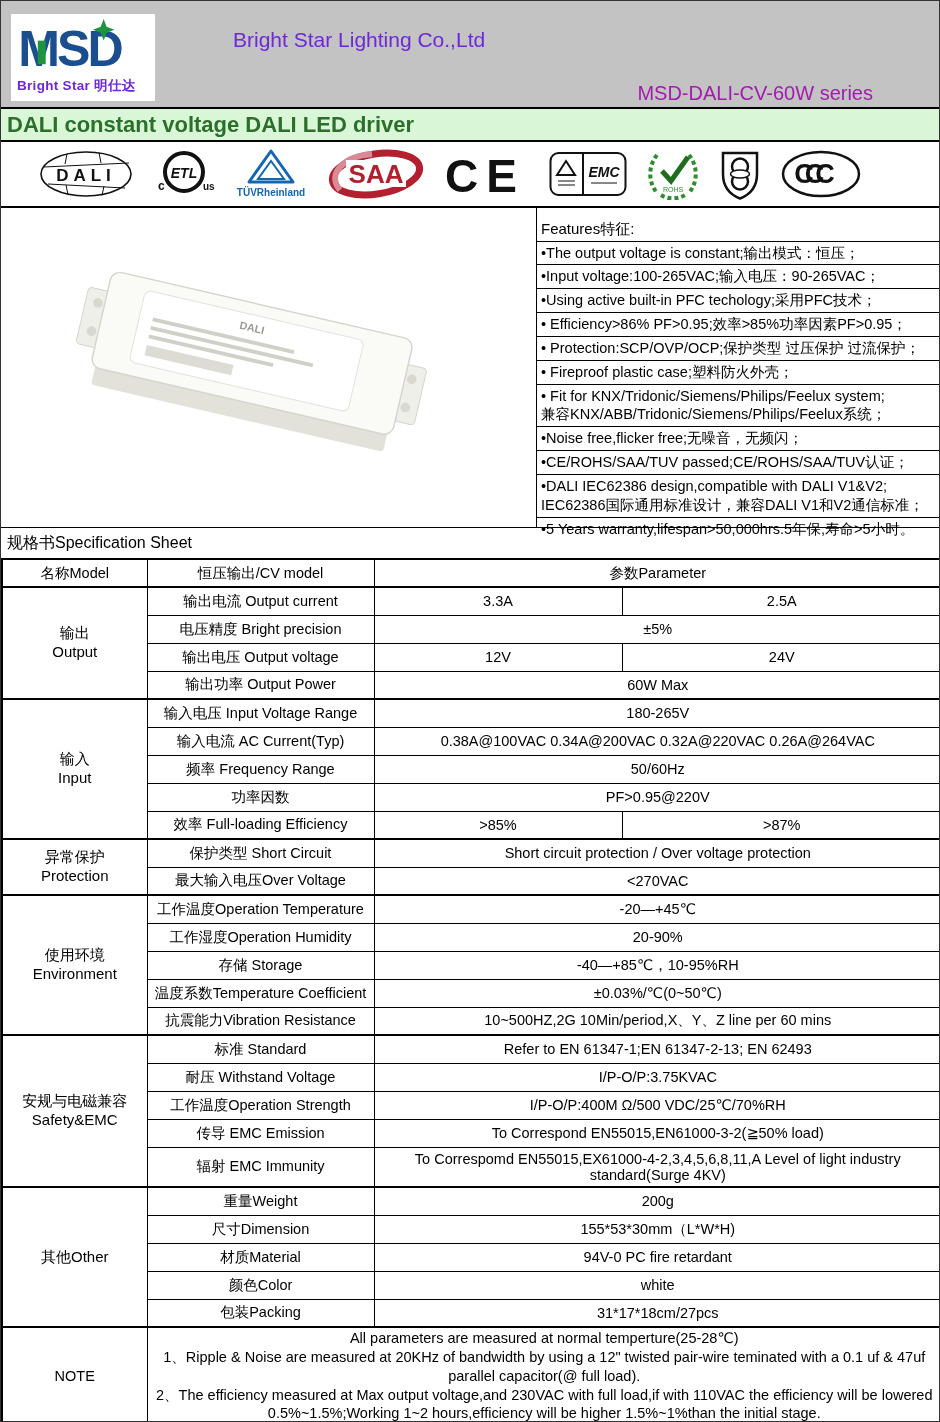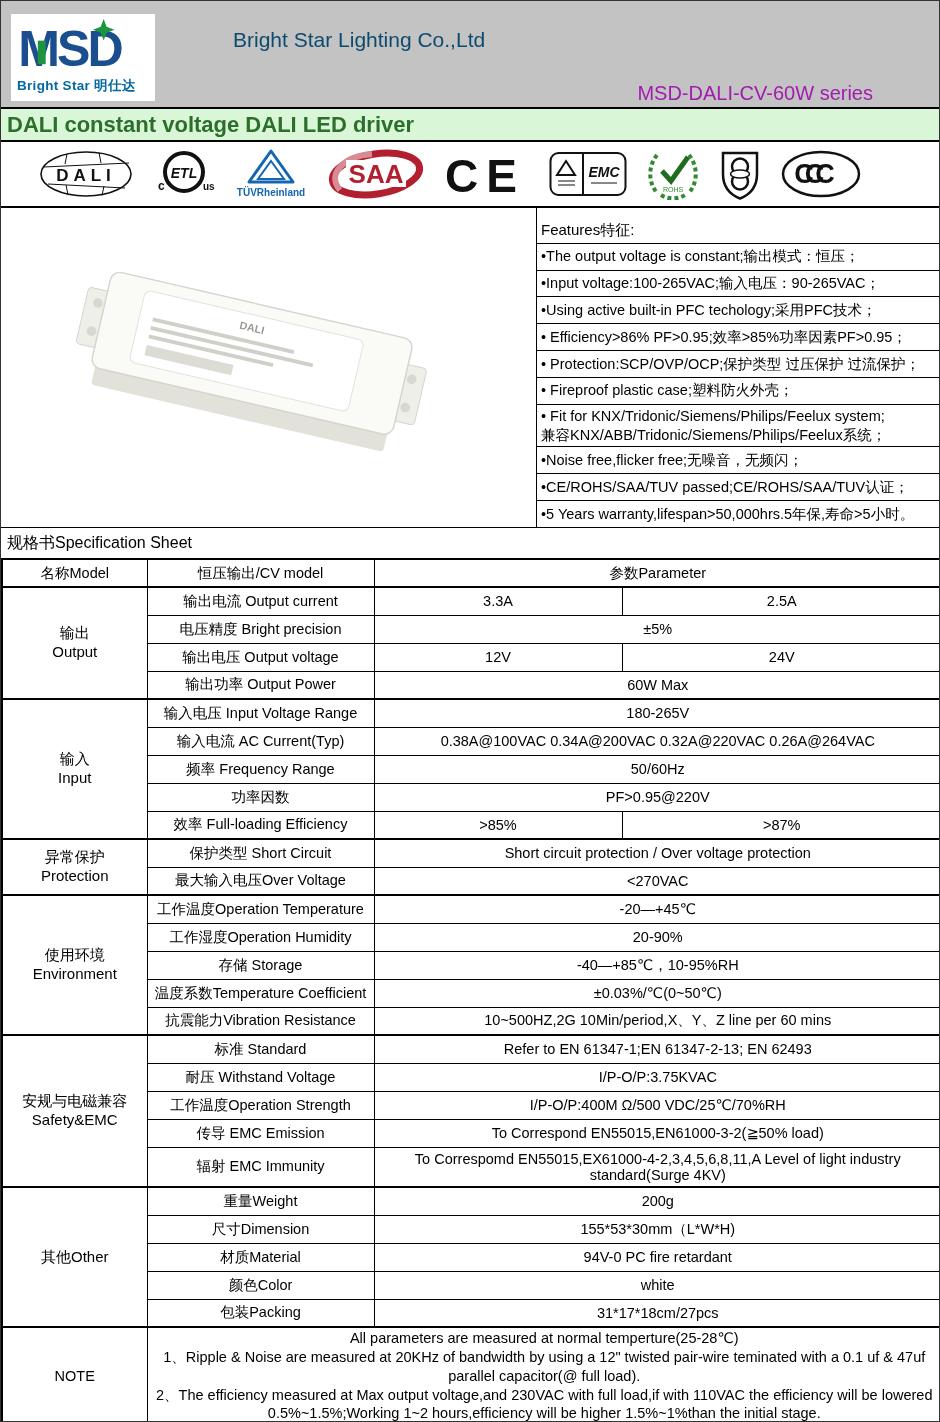--- a/index.html
+++ b/index.html
@@ -7,22 +7,22 @@
   .page {
     width: 940px; height: 1422px; background: #fff; overflow: hidden;
     font-family: "Liberation Sans", "DejaVu Sans", sans-serif; color: #000;
     border: 1px solid #333; position: relative;
   }
   svg text { font-family: "Liberation Sans", "DejaVu Sans", sans-serif; }
 
   
   .topbar { height: 106px; background: #c3c3c3; position: relative; }
   .logo-box { position: absolute; left: 10px; top: 13px; width: 144px; height: 87px; background: #fff; padding: 5px 3px 0 6px; }
-  .logo-sub { font-size: 13.5px; font-weight: bold; color: #0369a1; margin-top: -3px; letter-spacing: 0.3px; white-space: nowrap; }
-  .company { position: absolute; left: 232px; top: 27px; font-size: 21px; color: #0c4a6e; }
+  .logo-sub { font-size: 13.5px; font-weight: bold; color: #6d28d9; margin-top: -3px; letter-spacing: 0.3px; white-space: nowrap; }
+  .company { position: absolute; left: 232px; top: 27px; font-size: 21px; color: #6d28d9; }
   .series  { position: absolute; right: 66px; top: 81px; font-size: 20px; color: #a21caf; }
 
   
   .title-bar {
     height: 35px; background: #d9f7d7; border-top: 2px solid #000; border-bottom: 2px solid #000;
     display: flex; align-items: center; padding-left: 6px;
     font-size: 22px; font-weight: bold; color: #2c6e2c;
   }
 
   
@@ -170,20 +170,24 @@
       <div class="f-row">•Using active built-in PFC techology;采用PFC技术；</div>
       <div class="f-row">• Efficiency&gt;86% PF&gt;0.95;效率&gt;85%功率因素PF&gt;0.95；</div>
       <div class="f-row">• Protection:SCP/OVP/OCP;保护类型 过压保护 过流保护；</div>
       <div class="f-row">• Fireproof plastic case;塑料防火外壳；</div>
       <div class="f-row">
         <div>• Fit for KNX/Tridonic/Siemens/Philips/Feelux system;</div>
         <div>兼容KNX/ABB/Tridonic/Siemens/Philips/Feelux系统；</div>
       </div>
       <div class="f-row">•Noise free,flicker free;无噪音，无频闪；</div>
       <div class="f-row">•CE/ROHS/SAA/TUV passed;CE/ROHS/SAA/TUV认证；</div>
+      <div class="f-row">
+        <div>•DALI IEC62386 design,compatible with DALI V1&amp;V2;</div>
+        <div>IEC62386国际通用标准设计，兼容DALI V1和V2通信标准；</div>
+      </div>
       <div class="f-row">•5 Years warranty,lifespan&gt;50,000hrs.5年保,寿命&gt;5小时。</div>
     </div>
   </div>
 
   <div class="sheet-title">规格书Specification Sheet</div>
 
   <table class="spec">
     <colgroup>
         <col style="width:145px">
         <col style="width:227px">

